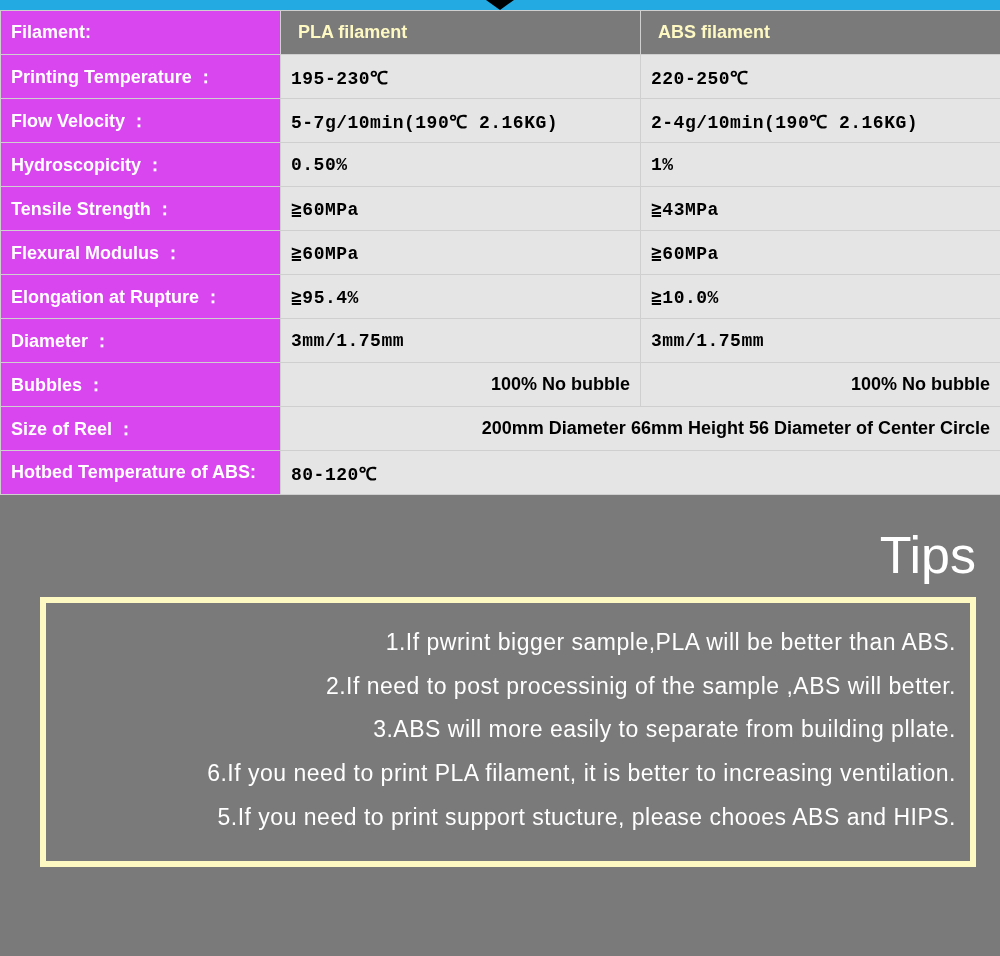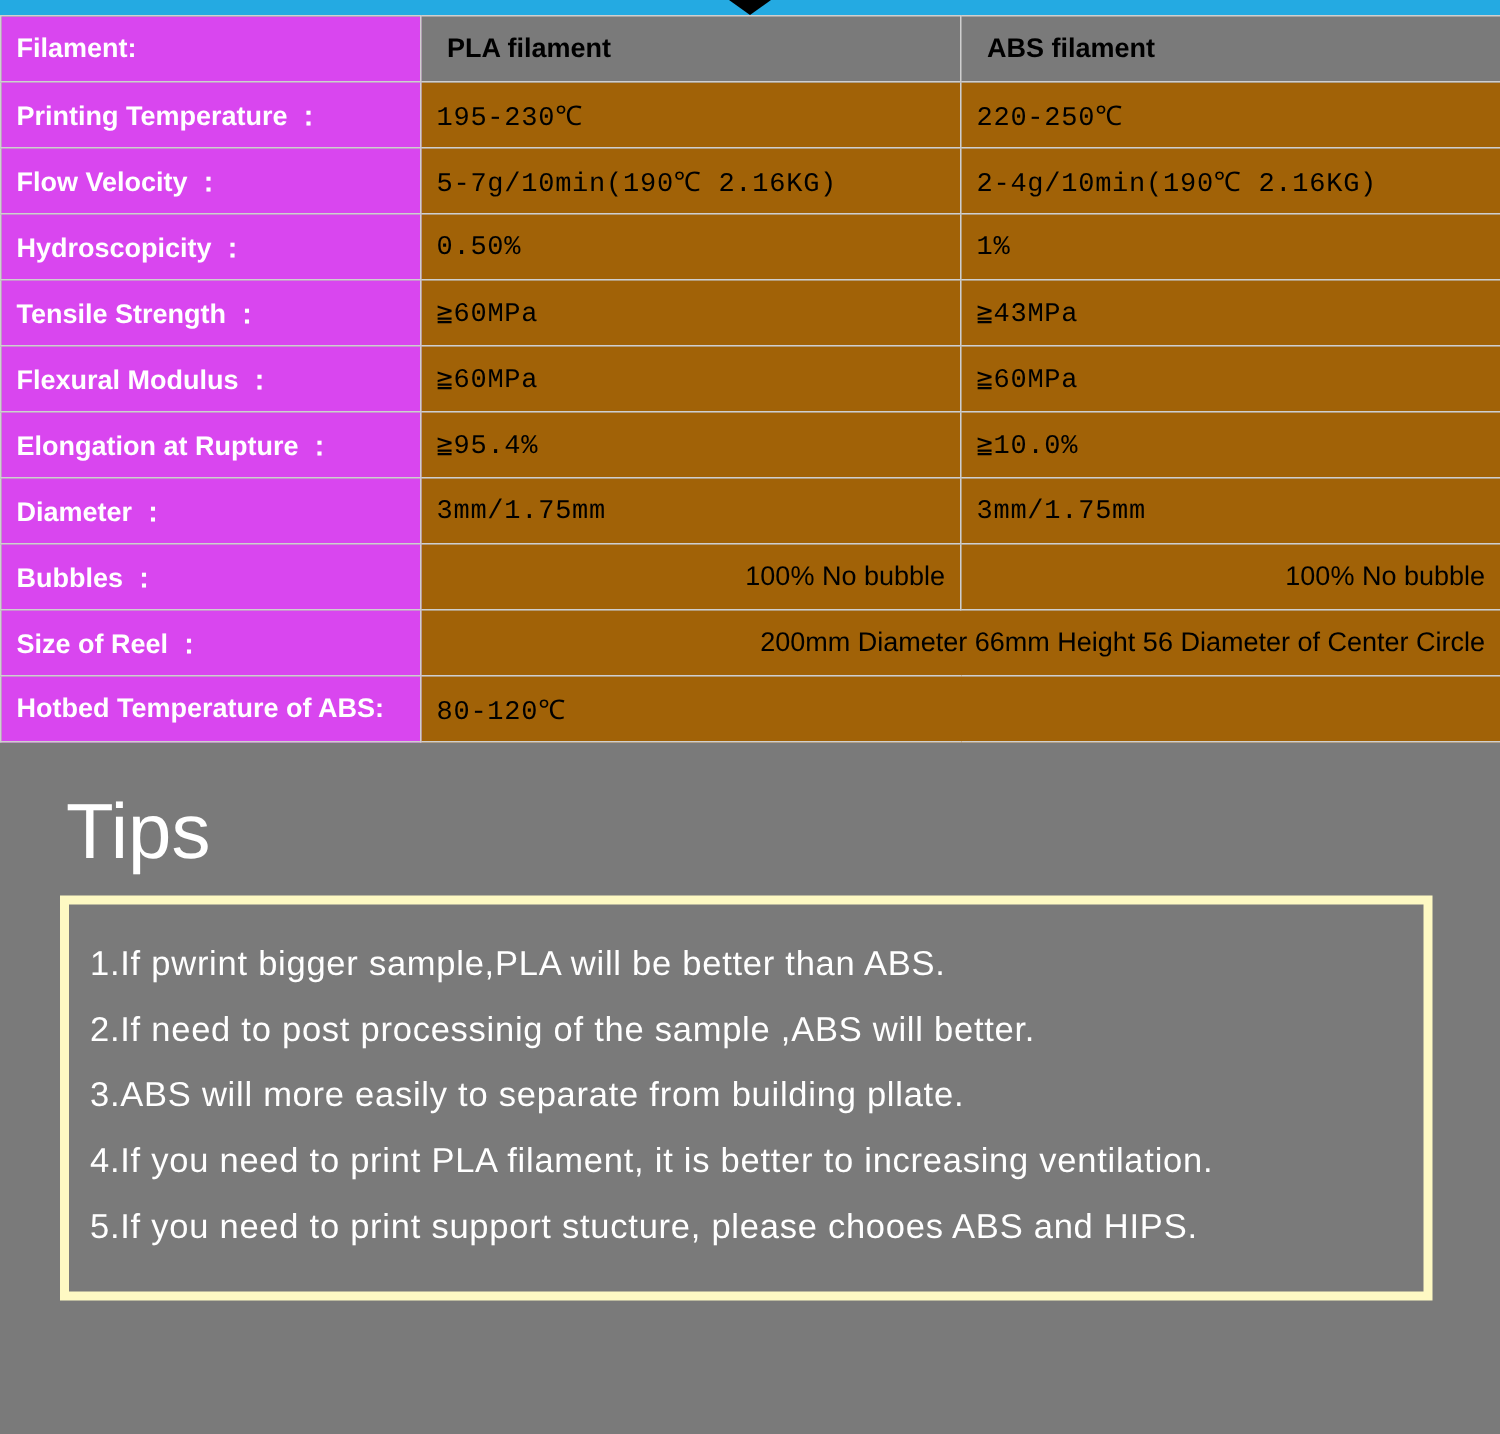--- a/index.html
+++ b/index.html
@@ -44,39 +44,40 @@
   }
   table.spec th.rowlabel {
     background: #d946ef;
     color: #fff;
     font-weight: bold;
     font-family: Arial, sans-serif;
     white-space: nowrap;
   }
   table.spec td.head {
     background: #7a7a7a;
-    color: #000000;
+    color: #fef9c3;
     font-weight: bold;
     padding-left: 17px;
   }
   table.spec td.val {
-    background: #a16207;
+    background: #e5e5e5;
     color: #000;
     font-family: "Courier New", monospace;
-    font-weight: normal;
+    font-weight: bold;
     letter-spacing: 0.5px;
     white-space: nowrap;
   }
   table.spec td.val.sans {
     font-family: Arial, sans-serif;
     letter-spacing: 0;
     text-align: right;
   }
   .tips-area {
-    padding: 30px 45px 0 40px;
+    padding: 30px 24px 0 40px;
+    text-align: right;
   }
   .tips-title {
     color: #fff;
     font-size: 52px;
     font-weight: normal;
     margin: 0 0 12px 4px;
     font-family: Arial, sans-serif;
   }
   .tips-box {
     border: 6px solid #fef9c3;
@@ -158,16 +159,16 @@
       </tr>
     </tbody>
 </table>
 
 <div class="tips-area">
   <h2 class="tips-title">Tips</h2>
   <div class="tips-box">
       <p>1.If pwrint bigger sample,PLA will be better than ABS.</p>
       <p>2.If need to post processinig of the sample ,ABS will better.</p>
       <p>3.ABS will more easily to separate from building pllate.</p>
-      <p>4.If you need to print PLA filament, it is better to increasing ventilation.</p>
+      <p>6.If you need to print PLA filament, it is better to increasing ventilation.</p>
       <p>5.If you need to print support stucture, please chooes ABS and HIPS.</p>
     </div>
 </div>
 
 </body></html>

